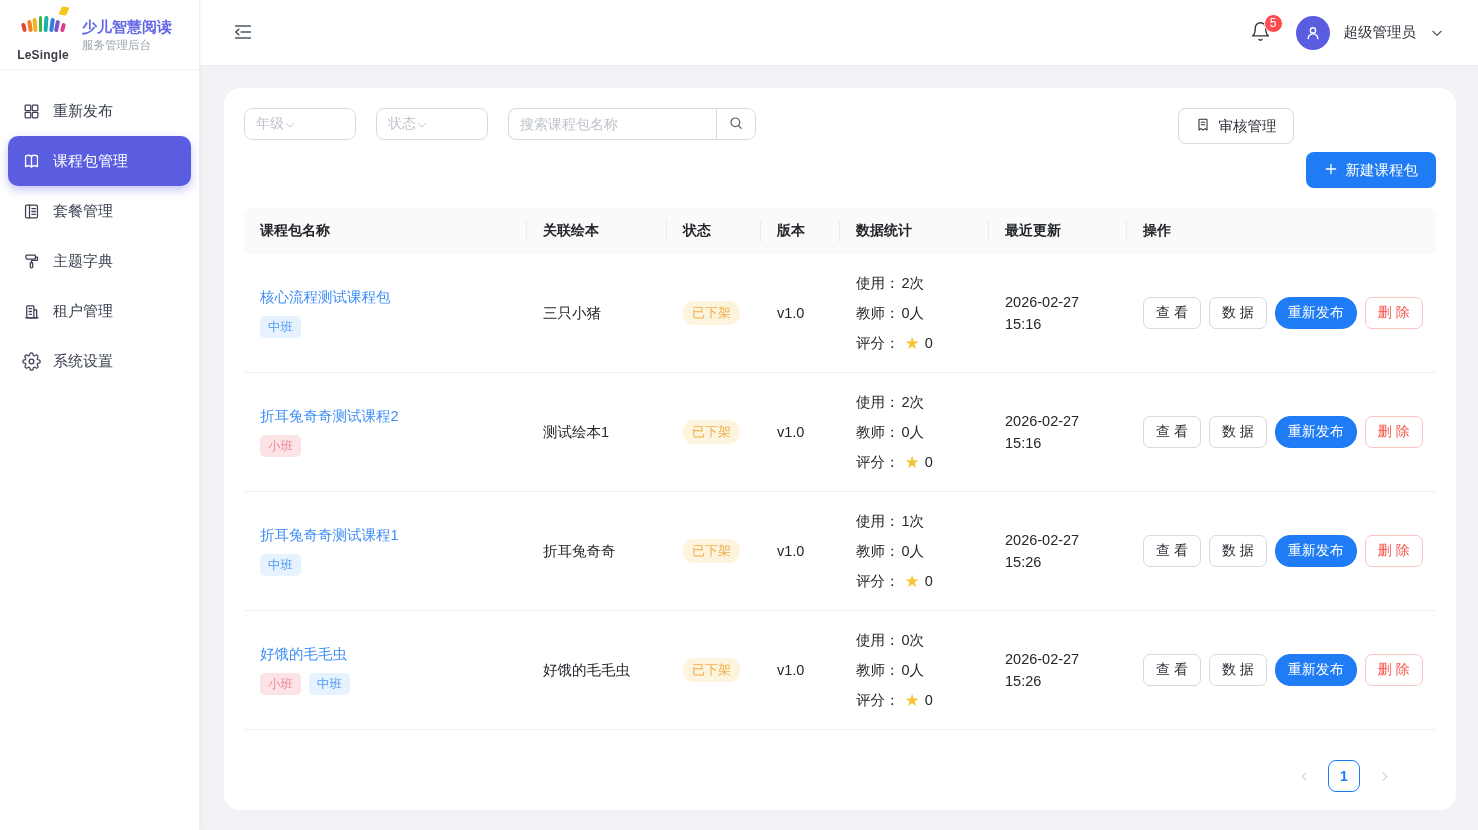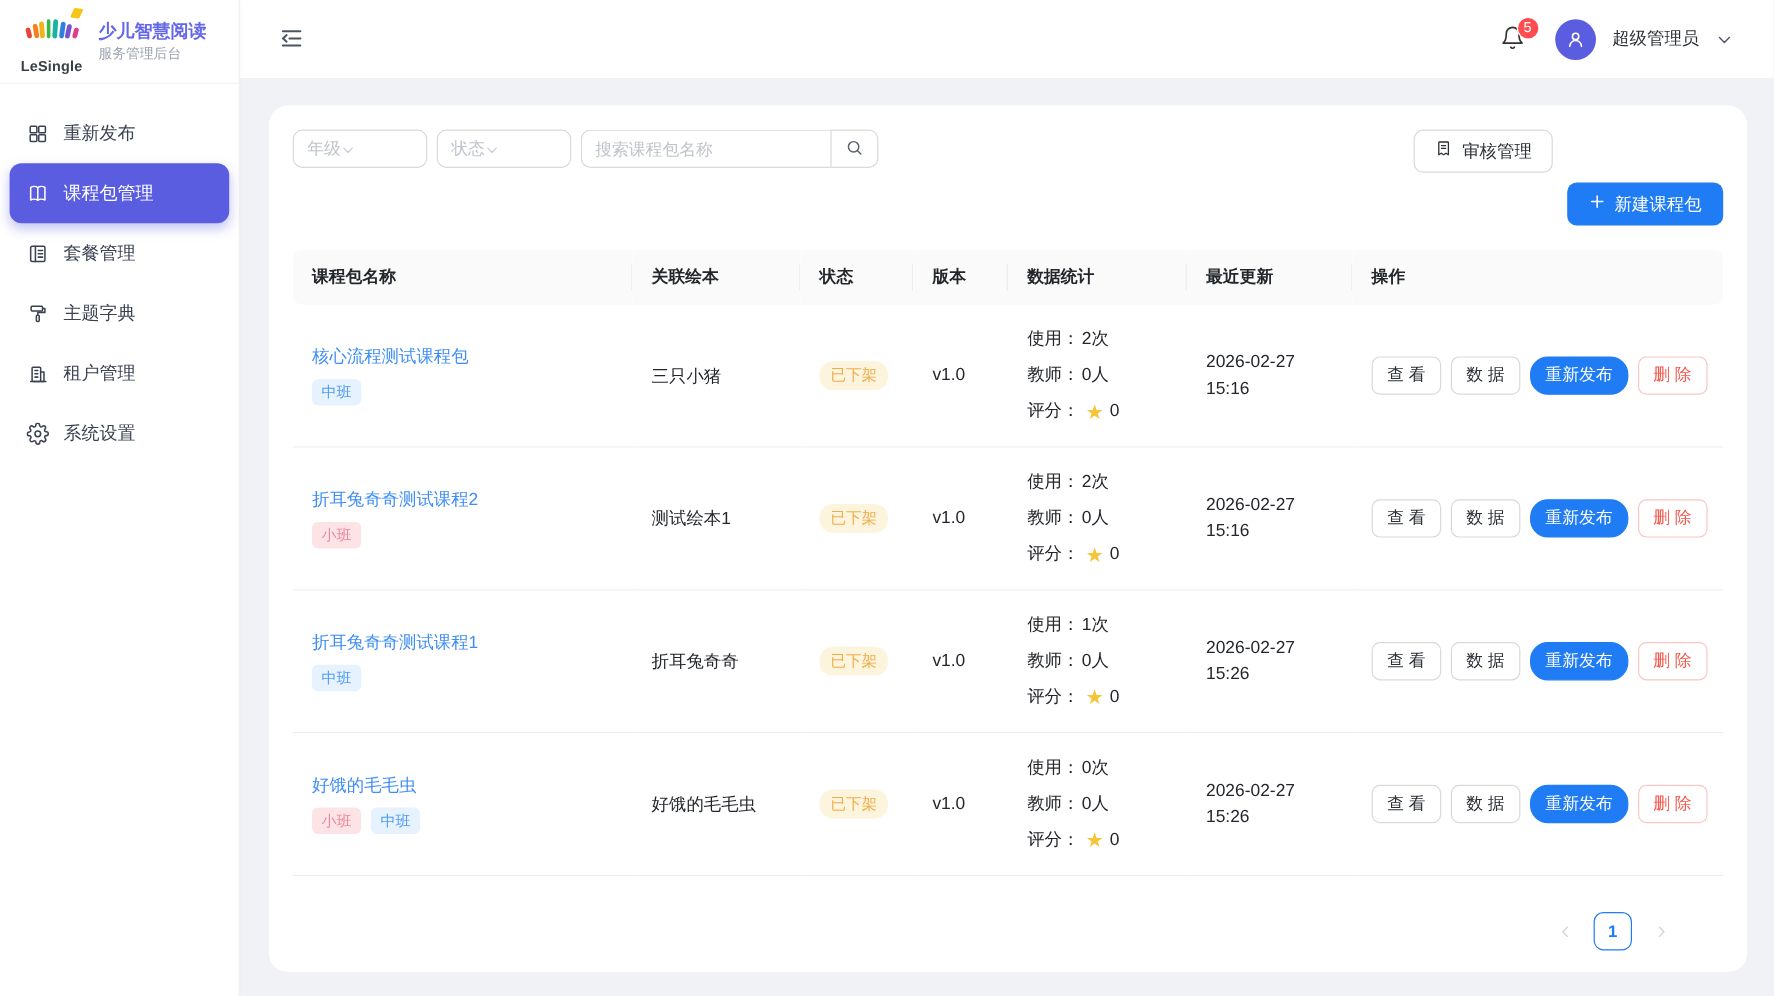--- a/index.html
+++ b/index.html
@@ -45,21 +45,21 @@
   .chev svg { width:14px; height:14px; stroke:currentColor; fill:none; stroke-width:2; stroke-linecap:round; stroke-linejoin:round; }
 
   
   .main { margin-left:200px; height:764px; padding:22px 22px 0 24px; }
   .card { background:#fff; border-radius:16px; height:722px; padding:20px; position:relative; }
 
   
   .filterbar { display:flex; align-items:flex-start; }
   .select { width:112px; height:32px; border:1px solid #d9d9d9; border-radius:8px; display:flex;
     align-items:center; justify-content:flex-start; padding:0 11px; color:#bfc3cb; cursor:pointer;
-    background:#fff; margin-right:8px; }
+    background:#fff; margin-right:20px; }
   .select .sc { width:12px; height:12px; }
   .select svg { width:12px; height:12px; stroke:#c4c8cf; fill:none; stroke-width:2; stroke-linecap:round; stroke-linejoin:round; }
   .search-group { display:flex; width:248px; height:48px; }
   .search-group input { flex:1; height:32px; border:1px solid #d9d9d9; border-right:none;
     border-radius:8px 0 0 8px; padding:0 11px; font-size:14px; outline:none; color:#333; }
   .search-group input::placeholder { color:#bfc3cb; }
   .search-btn { width:40px; height:32px; border:1px solid #d9d9d9; border-radius:0 8px 8px 0;
     background:#fff; display:flex; align-items:center; justify-content:center; cursor:pointer; }
   .search-btn svg { width:16px; height:16px; stroke:#595f6b; fill:none; stroke-width:1.8; stroke-linecap:round; }
   .filter-right { margin-left:auto; display:flex; gap:12px; }

